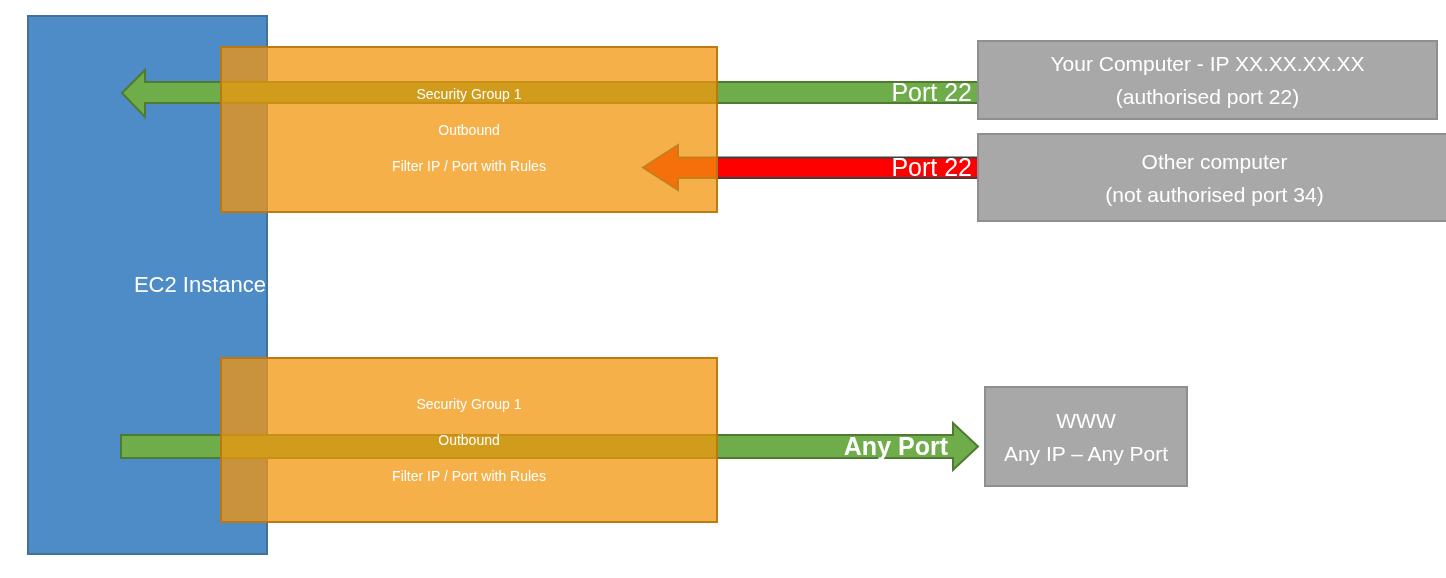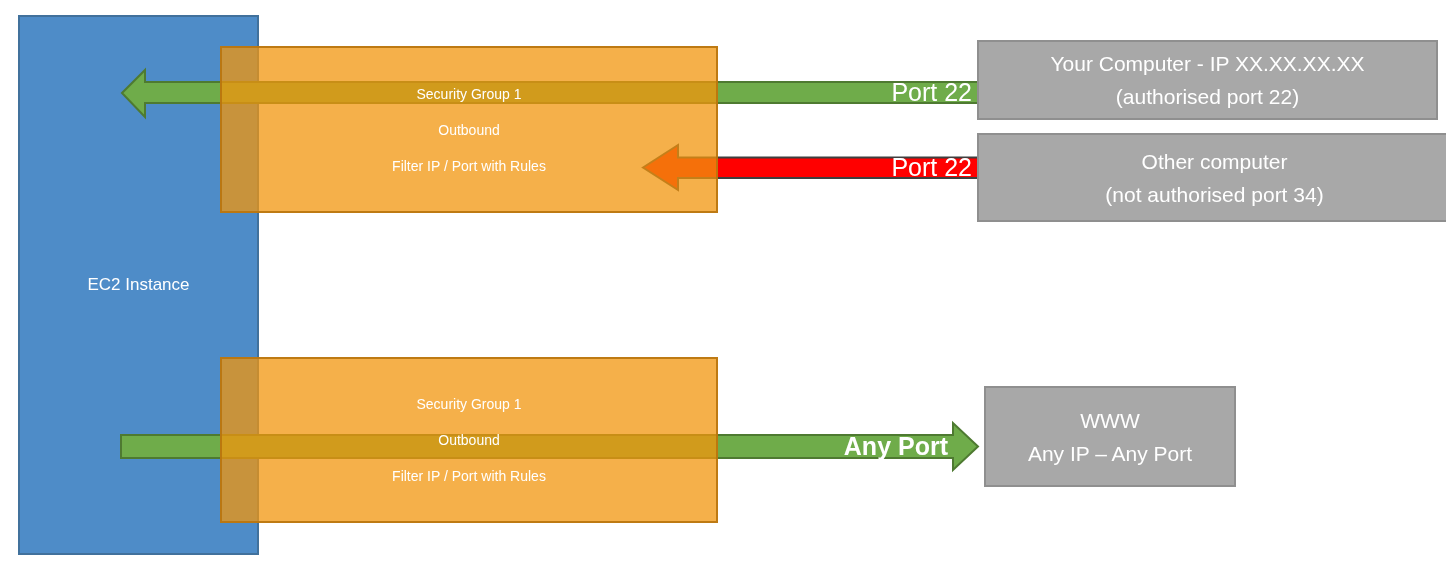--- a/index.html
+++ b/index.html
@@ -23,45 +23,46 @@
     align-items: center;
     justify-content: center;
     text-align: center;
     color: var(--text_color, #fff);
   }
   .node .line {
     white-space: nowrap;
   }
   
   #ec2-box {
-    left: 18px; top: 15px; width: 241px; height: 540px;
+    left: 27px; top: 15px; width: 241px; height: 540px;
     background: var(--blue_fill);
     border: 2px solid var(--blue_border);
-    font-size: 17px; line-height: 34px;
+    font-size: 22px; line-height: 34px;
     z-index: 1;
+    align-items: flex-end;
   }
   
   .sg-box {
     background: var(--orange_fill);
     border: 2px solid var(--orange_border);
     font-size: 14px; line-height: 36px;
     z-index: 3;
   }
   #sg-inbound  { left: 220px; top: 46px;  width: 498px; height: 167px; }
   #sg-outbound { left: 220px; top: 357px; width: 498px; height: 166px; }
   
   .endpoint {
     background: var(--gray_fill);
     border: 2px solid var(--gray_border);
     font-size: 21px; line-height: 33px;
     z-index: 3;
   }
   #your-computer-box  { left: 977px; top: 40px;  width: 461px; height: 80px; }
   #other-computer-box { left: 977px; top: 133px; width: 475px; height: 89px; }
-  #www-box            { left: 984px; top: 386px; width: 252px; height: 101px; }
+  #www-box            { left: 984px; top: 386px; width: 204px; height: 101px; }
   
   #arrow-layer {
     position: absolute;
     left: 0; top: 0;
     z-index: 2;
   }
   .arrow-green { fill: var(--green_fill); stroke: var(--green_border); stroke-width: 2; }
   .arrow-red   { fill: var(--red_fill);   stroke: var(--red_border);   stroke-width: 2; }
   
   .arrow-label {

